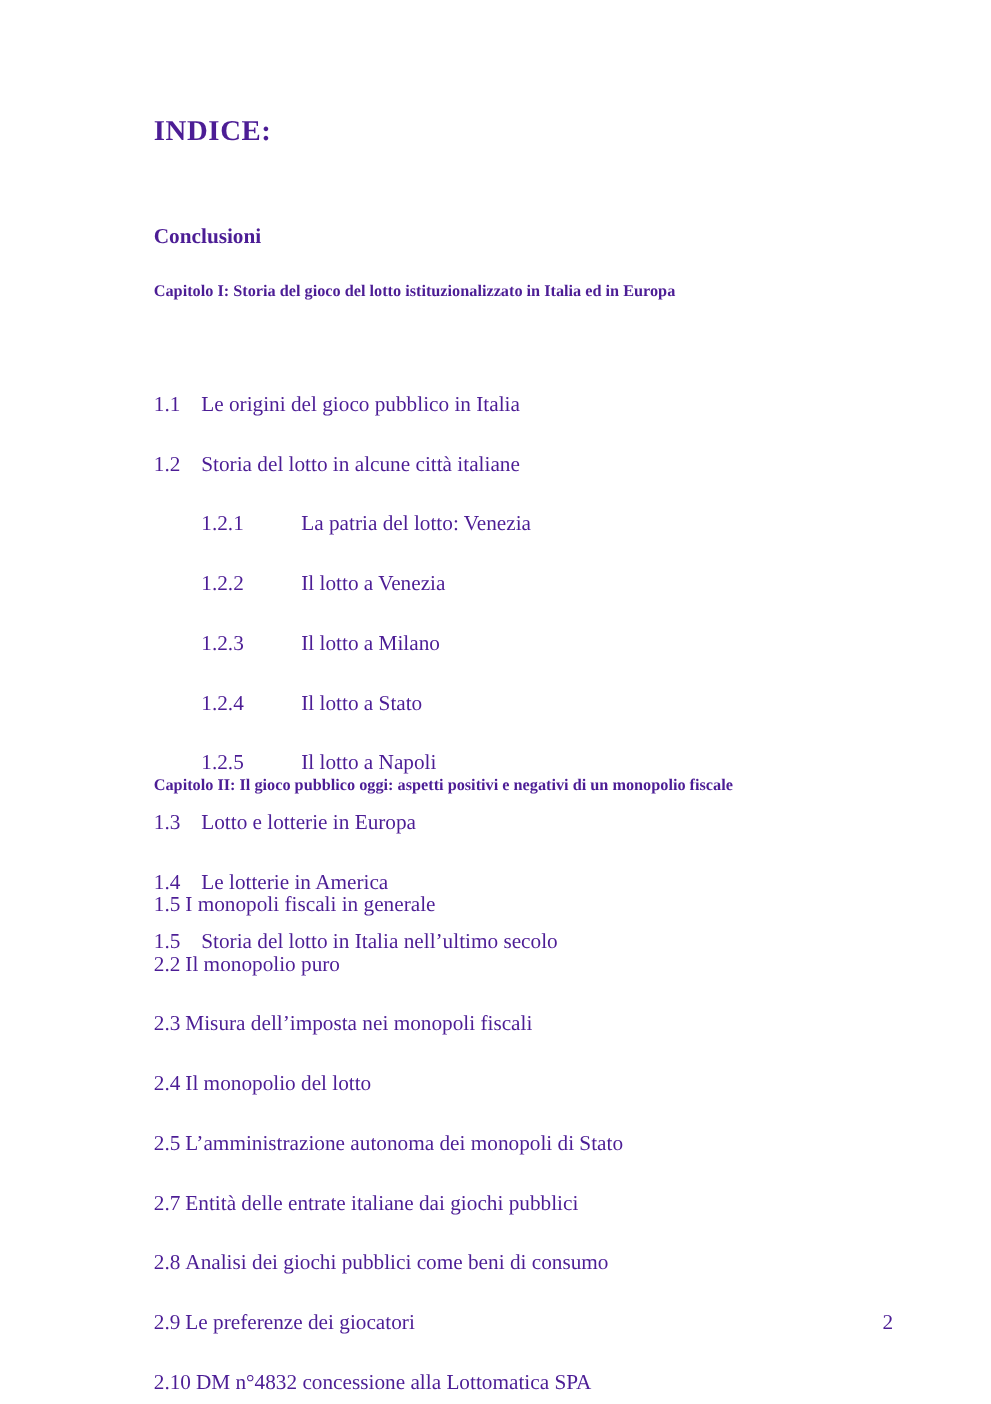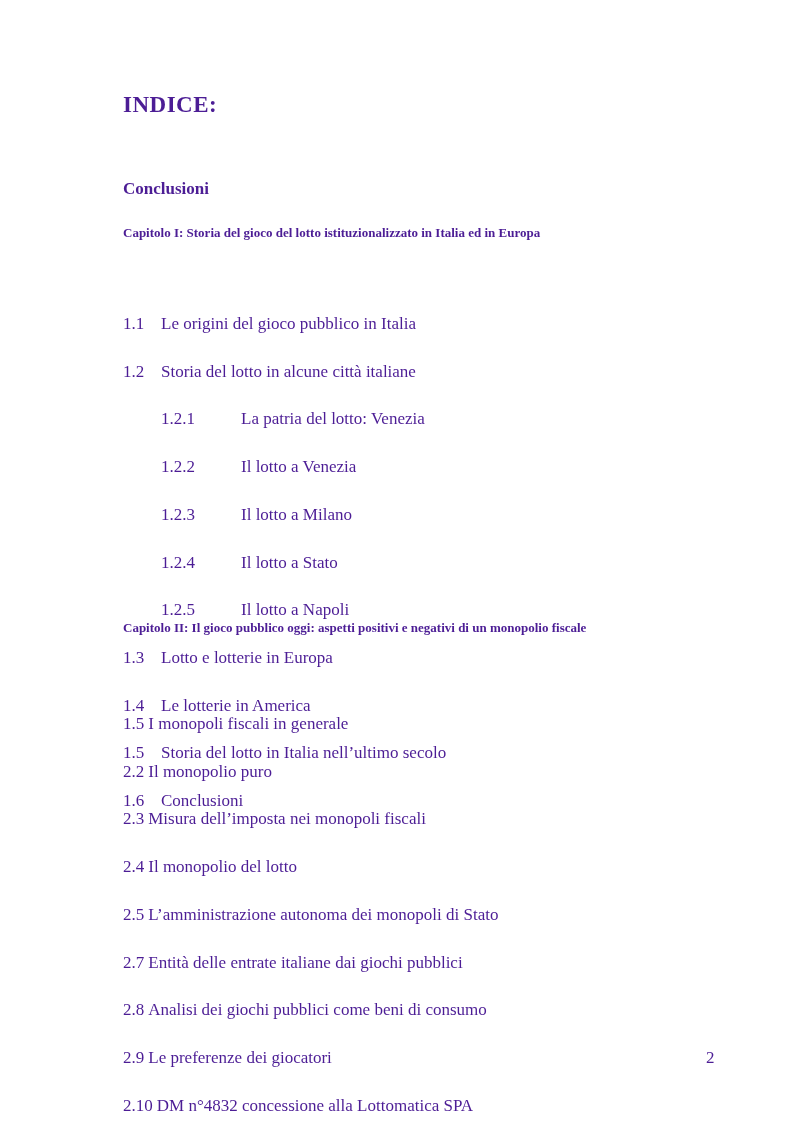--- a/index.html
+++ b/index.html
@@ -64,21 +64,20 @@
     <div class="row lvl1"><span class="n1">1.1</span><span>Le origini del gioco pubblico in Italia</span></div>
     <div class="row lvl1"><span class="n1">1.2</span><span>Storia del lotto in alcune città italiane</span></div>
     <div class="row lvl2"><span class="n2">1.2.1</span><span>La patria del lotto: Venezia</span></div>
     <div class="row lvl2"><span class="n2">1.2.2</span><span>Il lotto a Venezia</span></div>
     <div class="row lvl2"><span class="n2">1.2.3</span><span>Il lotto a Milano</span></div>
     <div class="row lvl2"><span class="n2">1.2.4</span><span>Il lotto a Stato</span></div>
     <div class="row lvl2"><span class="n2">1.2.5</span><span>Il lotto a Napoli</span></div>
     <div class="row lvl1"><span class="n1">1.3</span><span>Lotto e lotterie in Europa</span></div>
     <div class="row lvl1"><span class="n1">1.4</span><span>Le lotterie in America</span></div>
     <div class="row lvl1"><span class="n1">1.5</span><span>Storia del lotto in Italia nell’ultimo secolo</span></div>
-    <div class="row lvl1"><span class="n1">1.6</span><span>Conclusioni</span></div>
   </div>
 
   <div class="abs chapter-heading" id="ch2-heading">Capitolo II: Il gioco pubblico oggi: aspetti positivi e negativi di un monopolio fiscale</div>
 
   <div class="abs toc-list" id="ch2-list">
     <div class="row"><span class="c2num">1.5</span><span>I monopoli fiscali in generale</span></div>
     <div class="row"><span class="c2num">2.2</span><span>Il monopolio puro</span></div>
     <div class="row"><span class="c2num">2.3</span><span>Misura dell’imposta nei monopoli fiscali</span></div>
     <div class="row"><span class="c2num">2.4</span><span>Il monopolio del lotto</span></div>
     <div class="row"><span class="c2num">2.5</span><span>L’amministrazione autonoma dei monopoli di Stato</span></div>

